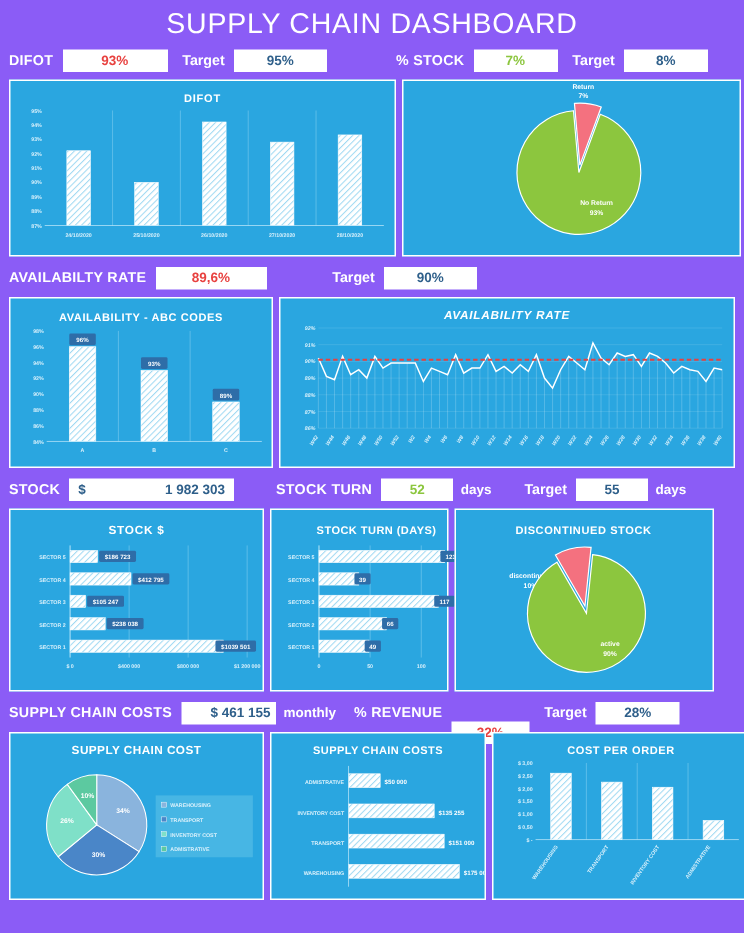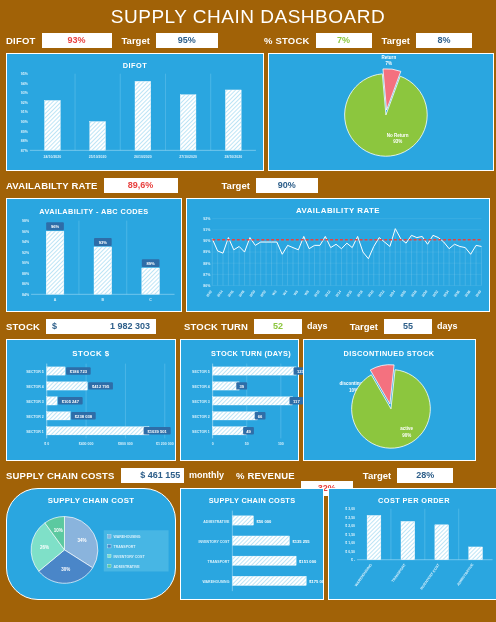--- a/index.html
+++ b/index.html
@@ -2,21 +2,21 @@
 <html><head>
 <meta charset="utf-8">
 <style>
   * { box-sizing: border-box; margin: 0; padding: 0; }
   body {
     width: 496px; height: 622px;
     background: #1b7fa8;
     font-family: "Liberation Sans", sans-serif;
     overflow: hidden;
   }
-  .dash { width: 496px; height: 622px; position: relative; background: #a16207; }
+  .dash { width: 496px; height: 622px; position: relative; background: #8b5cf6; }
 
   
   .title-bar { height: 30px; display:flex; align-items:center; justify-content:center; padding-top:4px; }
   .title-main { color:#ffffff; font-size:19px; letter-spacing:0.5px; font-weight:400; }
   .title-handle { color:#ffffff; font-size:11px; font-weight:bold; margin-left:6px; padding-top:4px;}
 
   
   .kpi-row { display:flex; align-items:center; height:20px; padding:0 6px; gap:0px; }
   .kpi-label { color:#ffffff; font-size:9.5px; font-weight:bold; letter-spacing:0.2px; white-space:nowrap; }
   .kpi-target-label { color:#ffffff; font-size:9.5px; font-weight:bold; margin-left:10px; white-space:nowrap;}
@@ -173,21 +173,21 @@
           </g>
         <g id="abc-xlabels">
             <text x="48.33333333333333" y="104" text-anchor="middle" class="axis-lbl">A</text>
             <text x="96.99999999999999" y="104" text-anchor="middle" class="axis-lbl">B</text>
             <text x="145.66666666666666" y="104" text-anchor="middle" class="axis-lbl">C</text>
           </g>
         <line x1="24" y1="97" x2="170" y2="97" stroke="#bfe8fa" stroke-width="0.5"></line>
       </svg>
     </div>
 
-    <div class="panel" style="width:304px;height:114px;">
+    <div class="panel" style="width:304px;height:114px;font-style:italic;">
       <svg viewBox="0 0 304 114" width="302" height="112">
         <text x="152" y="14" text-anchor="middle" fill="#ffffff" font-size="8" font-weight="bold" letter-spacing="0.5">AVAILABILITY RATE</text>
         <g id="avr-yticks">
             <text x="22" y="89.4" text-anchor="end" class="axis-lbl">86%</text>
             <text x="22" y="78.06666666666668" text-anchor="end" class="axis-lbl">87%</text>
             <text x="22" y="66.73333333333335" text-anchor="end" class="axis-lbl">88%</text>
             <text x="22" y="55.4" text-anchor="end" class="axis-lbl">89%</text>
             <text x="22" y="44.06666666666667" text-anchor="end" class="axis-lbl">90%</text>
             <text x="22" y="32.73333333333333" text-anchor="end" class="axis-lbl">91%</text>
             <text x="22" y="21.4" text-anchor="end" class="axis-lbl">92%</text>
@@ -430,21 +430,21 @@
     </div>
     <div class="kpi-row" style="width:266px;">
       <span class="kpi-label">% REVENUE</span>
       <span class="kpi-box kpi-red" style="width:52px;margin-top:26px;">32%</span>
       <span class="kpi-target-label">Target</span>
       <span class="kpi-box kpi-blue" style="width:56px;">28%</span>
     </div>
   </div>
 
   <div class="row" style="margin-top:3px;">
-    <div class="panel" style="width:170px;height:112px;border-radius:32px;">
+    <div class="panel" style="width:170px;height:112px;">
       <svg viewBox="0 0 170 112" width="168" height="110">
         <text x="85" y="14" text-anchor="middle" fill="#ffffff" font-size="8" font-weight="bold" letter-spacing="0.3">SUPPLY CHAIN COST</text>
         <g id="sccp-pie">
             <path d="M 58 62 L 58 28 A 34 34 0 0 1 86.7071494670685 80.2181110292859 Z" fill="#8ab4dd" stroke="#ffffff" stroke-width="0.7"></path>
             <text x="75.87665627289482" y="53.67222504832501" text-anchor="middle" class="pie-lbl">34%</text>
             <path d="M 58 62 L 86.7071494670685 80.2181110292859 A 34 34 0 0 1 31.802549745623168 83.67241565145545 Z" fill="#4a86c8" stroke="#ffffff" stroke-width="0.7"></path>
             <text x="59.280926598398" y="83.85974525993674" text-anchor="middle" class="pie-lbl">30%</text>
             <path d="M 58 62 L 31.802549745623168 83.67241565145545 A 34 34 0 0 1 38.01530142205591 34.493422191251796 Z" fill="#7fe0c8" stroke="#ffffff" stroke-width="0.7"></path>
             <text x="37.76086009318465" y="60.943202035288195" text-anchor="middle" class="pie-lbl">26%</text>
             <path d="M 58 62 L 38.01530142205591 34.493422191251796 A 34 34 0 0 1 57.99999999999999 28 Z" fill="#5cc9a0" stroke="#ffffff" stroke-width="0.7"></path>

